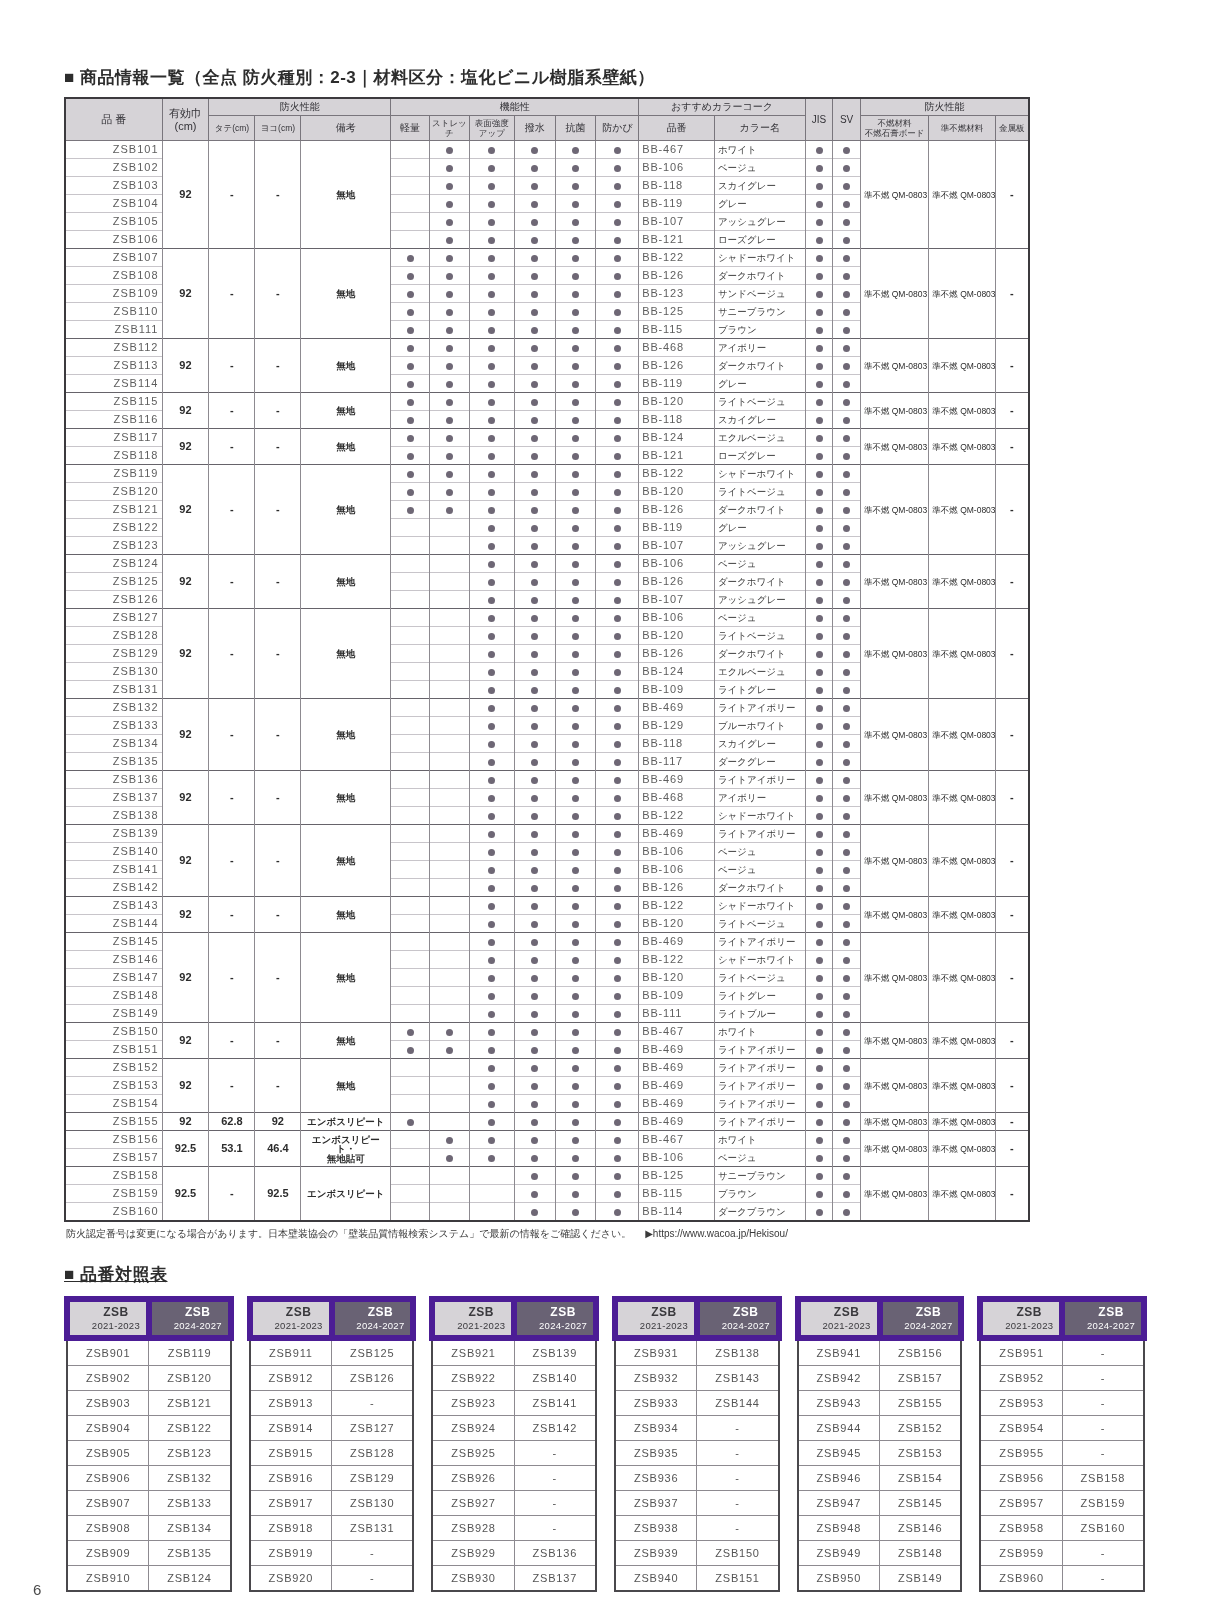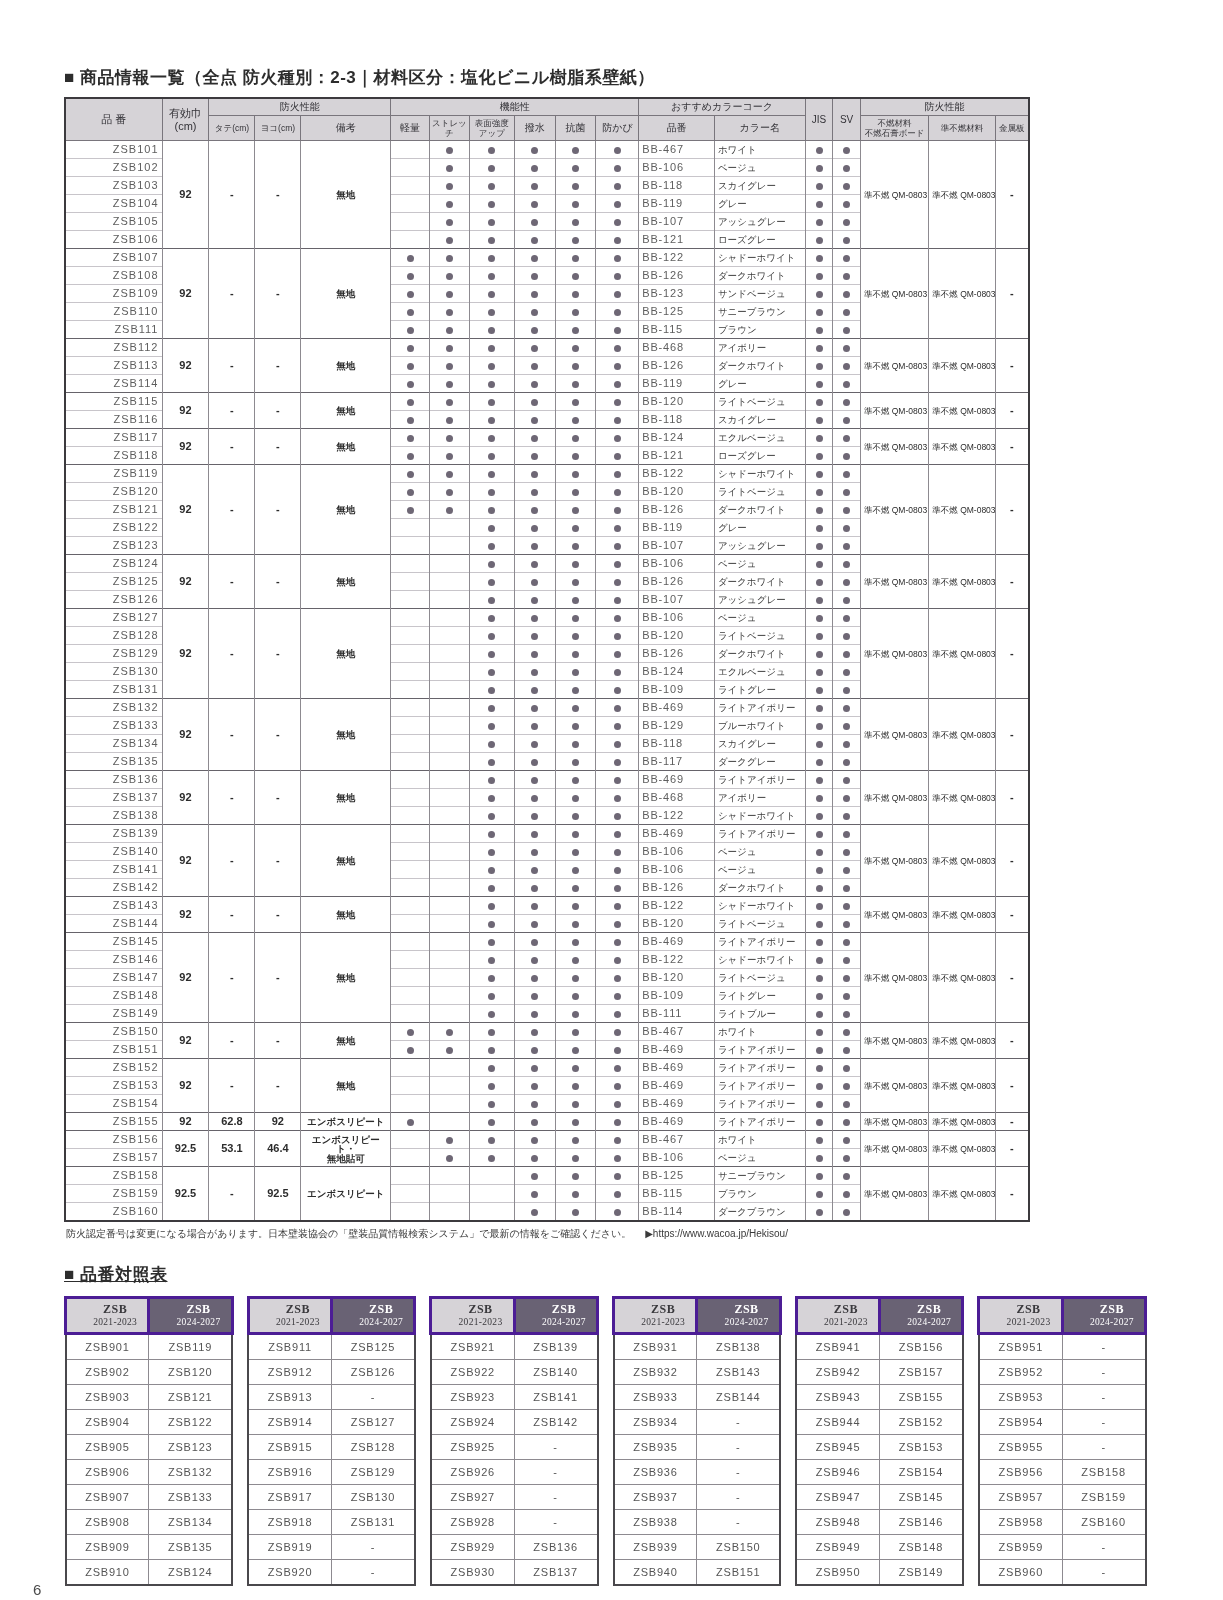--- a/index.html
+++ b/index.html
@@ -27,21 +27,21 @@
   td.dash{font-weight:bold;font-size:11px;text-align:center;color:#2c2c2c;}
   .dot{display:inline-block;width:7px;height:7px;border-radius:50%;background:#6e6775;vertical-align:middle;}
 
   .footnote{font-size:10px;color:#3a3a3a;margin:5px 0 0 2px;}
   .footnote .link{margin-left:14px;color:#3a3a3a;text-decoration:none;}
 
   
   .ref-title{margin-top:22px;text-decoration:underline;}
   .ref-wrap{display:flex;gap:13px;margin-top:10px;}
   table.ref{border-collapse:collapse;border:2px solid #4a484c;font-size:11.5px;}
-  table.ref th{width:72px;padding:3px 0 4px 16px;border:3px solid #4c1d95;font-weight:normal;line-height:1.2;font-family:Liberation Serif, serif;}
+  table.ref th{width:72px;padding:3px 0 4px 16px;border:6px solid #4c1d95;font-weight:normal;line-height:1.2;}
   table.ref th .l1{display:block;font-size:12px;font-weight:bold;letter-spacing:.5px;}
   table.ref th .l2{display:block;font-size:9.5px;letter-spacing:.3px;}
   table.ref th.old{background:#d6d3d7;color:#3a393d;}
   table.ref th.new{background:#696274;color:#ffffff;}
   table.ref td{border:1px solid #8d8a90;text-align:center;height:22px;color:#545454;letter-spacing:.8px;font-size:11px;}
 
   .page-num{position:absolute;left:33px;top:1545px;font-size:15px;color:#4a4a4a;}
 </style>
 </head>
 <body>

